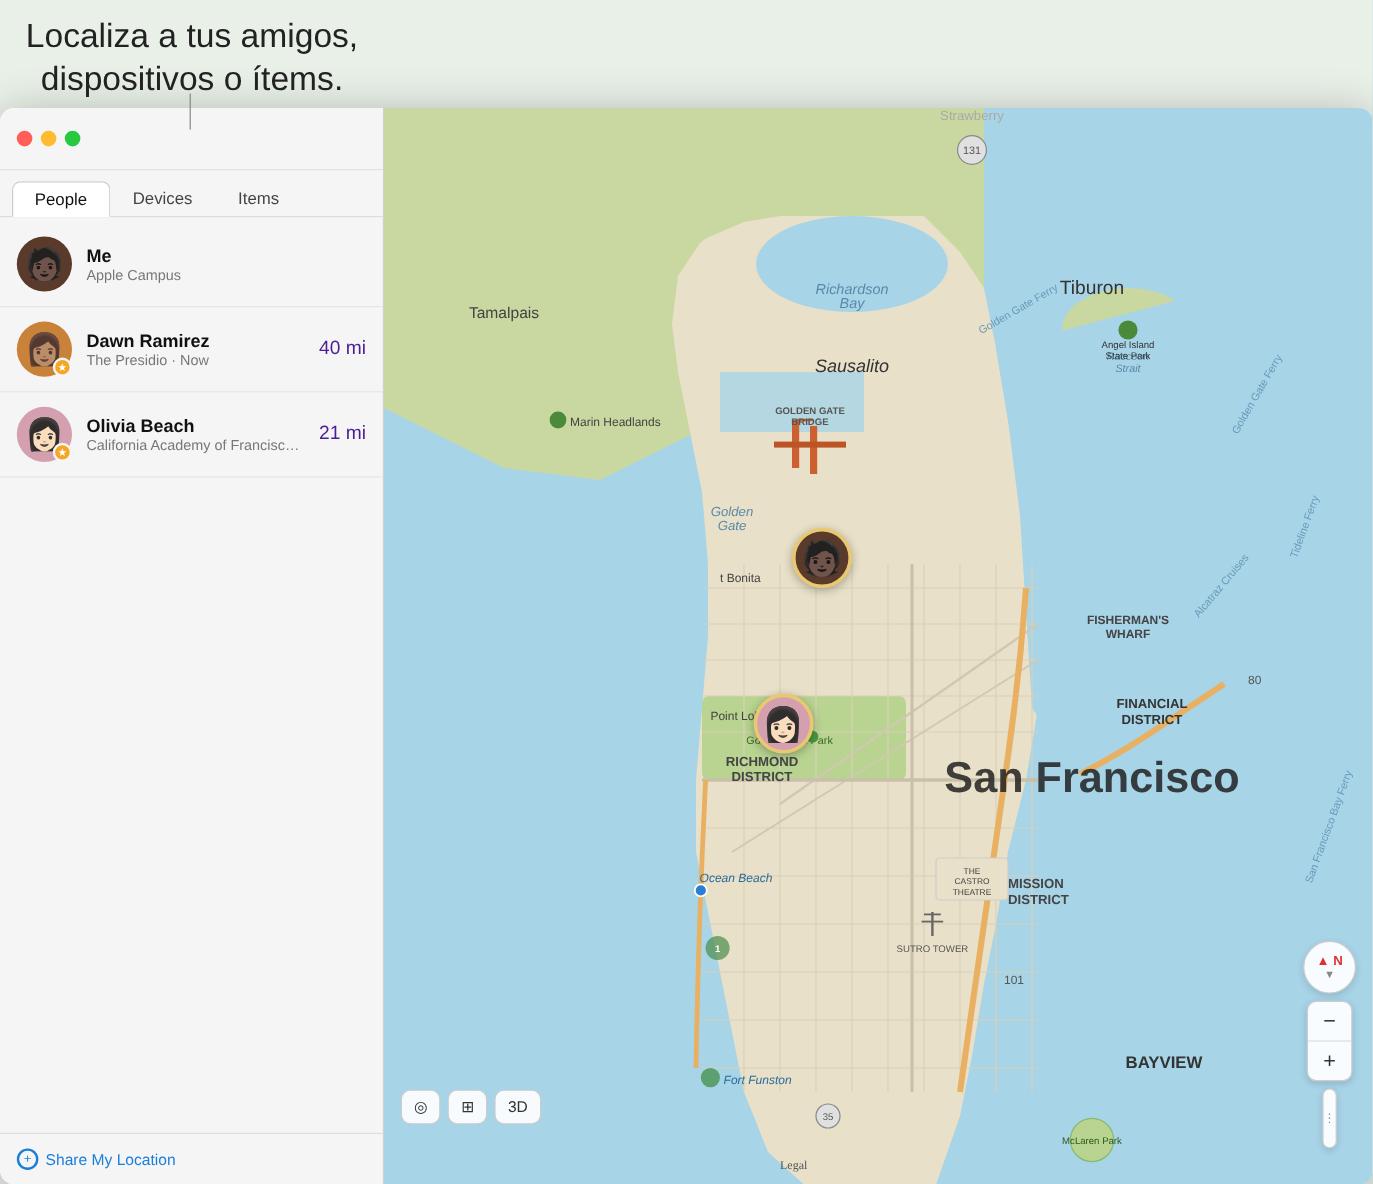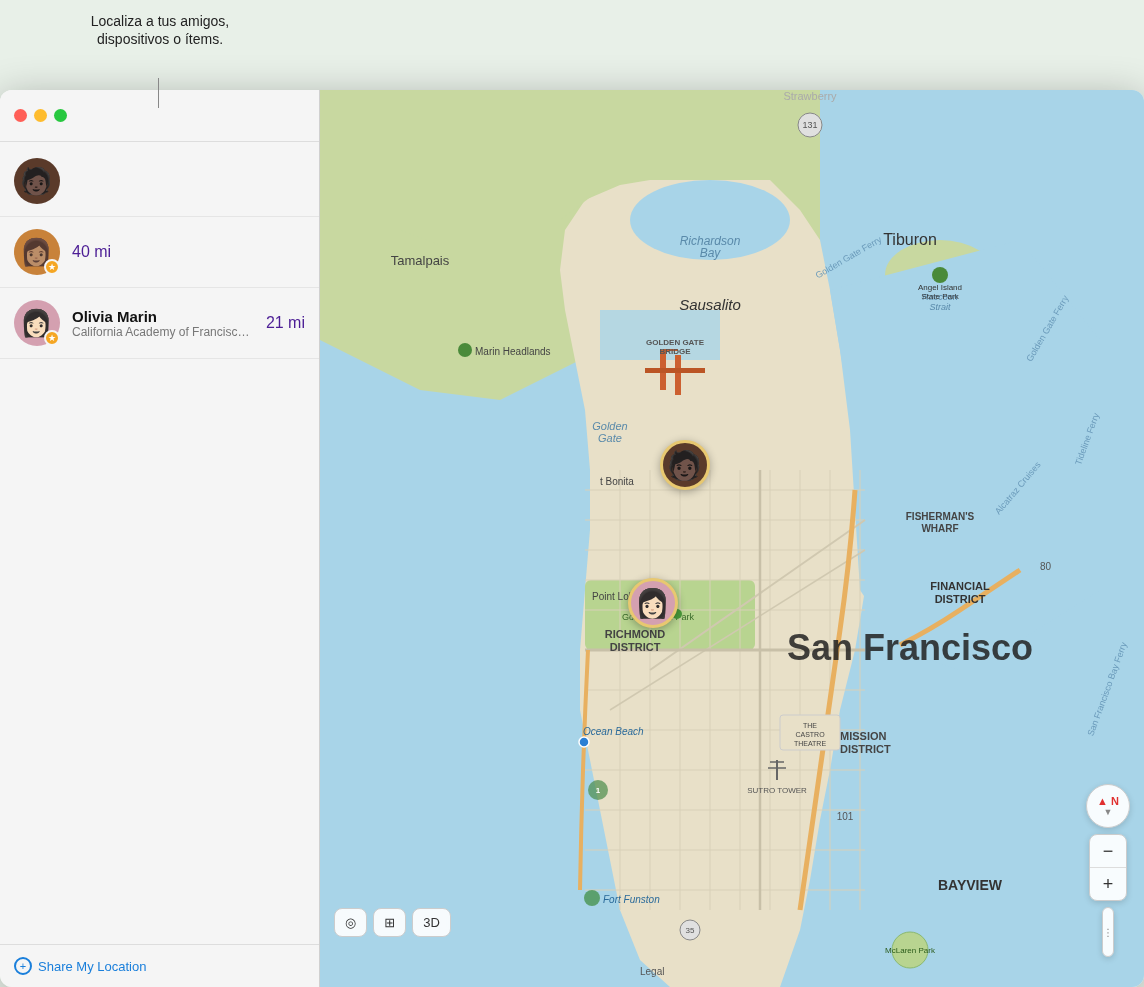--- a/index.html
+++ b/index.html
@@ -16,21 +16,21 @@
     .tooltip-area {
       position: absolute;
       top: 0;
       left: 0;
       width: 320px;
       text-align: center;
       padding: 12px 20px 8px 20px;
       z-index: 10;
     }
     .tooltip-text {
-      font-size: 14px;
+      font-size: 28px;
       color: #222;
       line-height: 1.3;
     }
     .tooltip-line {
       position: absolute;
       left: 158px;
       top: 78px;
       width: 1px;
       height: 30px;
       background: #888;
@@ -302,24 +302,25 @@
       box-shadow: 0 2px 6px rgba(0,0,0,0.15);
       display: flex;
       align-items: center;
       justify-content: center;
     }
 
     
     .map-legal {
       position: absolute;
       bottom: 10px;
-      left: 320px;
+      left: 330px;
       font-size: 10px;
       color: #555;
       cursor: pointer;
+      font-family: Liberation Serif, serif;
     }
 
     
     .map-pin {
       position: absolute;
       cursor: pointer;
       z-index: 5;
     }
     .map-pin-circle {
       width: 50px;
@@ -350,44 +351,57 @@
   <div class="sidebar">
 
     <div class="title-bar">
       <div class="traffic-lights">
         <div class="traffic-light tl-close"></div>
         <div class="traffic-light tl-minimize"></div>
         <div class="traffic-light tl-maximize"></div>
       </div>
     </div>
 
+    <div class="tabs-bar">
+      <div class="tab active">People</div>
+      <div class="tab">Devices</div>
+      <div class="tab">Items</div>
+    </div>
 
     <div class="person-list">
 
       <div class="person-item">
         <div class="avatar-wrap">
           <div class="avatar-circle" style="background:#5a3a2a;">🧑🏿</div>
         </div>
+        <div class="person-info">
+          <div class="person-name">Me</div>
+          <div class="person-location">Apple Campus</div>
+        </div>
       </div>
 
       <div class="person-item">
         <div class="avatar-wrap">
           <div class="avatar-circle" style="background:#c8823a;">👩🏽</div>
           <div class="avatar-badge">★</div>
+        </div>
+        <div class="person-info">
+          <div class="person-name">Dawn Ramirez</div>
+          <div class="person-location">The Presidio · Now</div>
         </div>
         <div class="person-distance">40 mi</div>
       </div>
 
       <div class="person-item">
         <div class="avatar-wrap">
           <div class="avatar-circle" style="background:#d4a0b0;">👩🏻</div>
           <div class="avatar-badge">★</div>
         </div>
         <div class="person-info">
-          <div class="person-name">Olivia Marin</div>
+          <div class="person-name">Olivia Beach</div>
           <div class="person-location">California Academy of Francisco...</div>
         </div>
         <div class="person-distance">21 mi</div>
       </div>
 
     </div>
 
     <div class="sidebar-footer">
       <div class="share-icon">+</div>
       <span>Share My Location</span>

